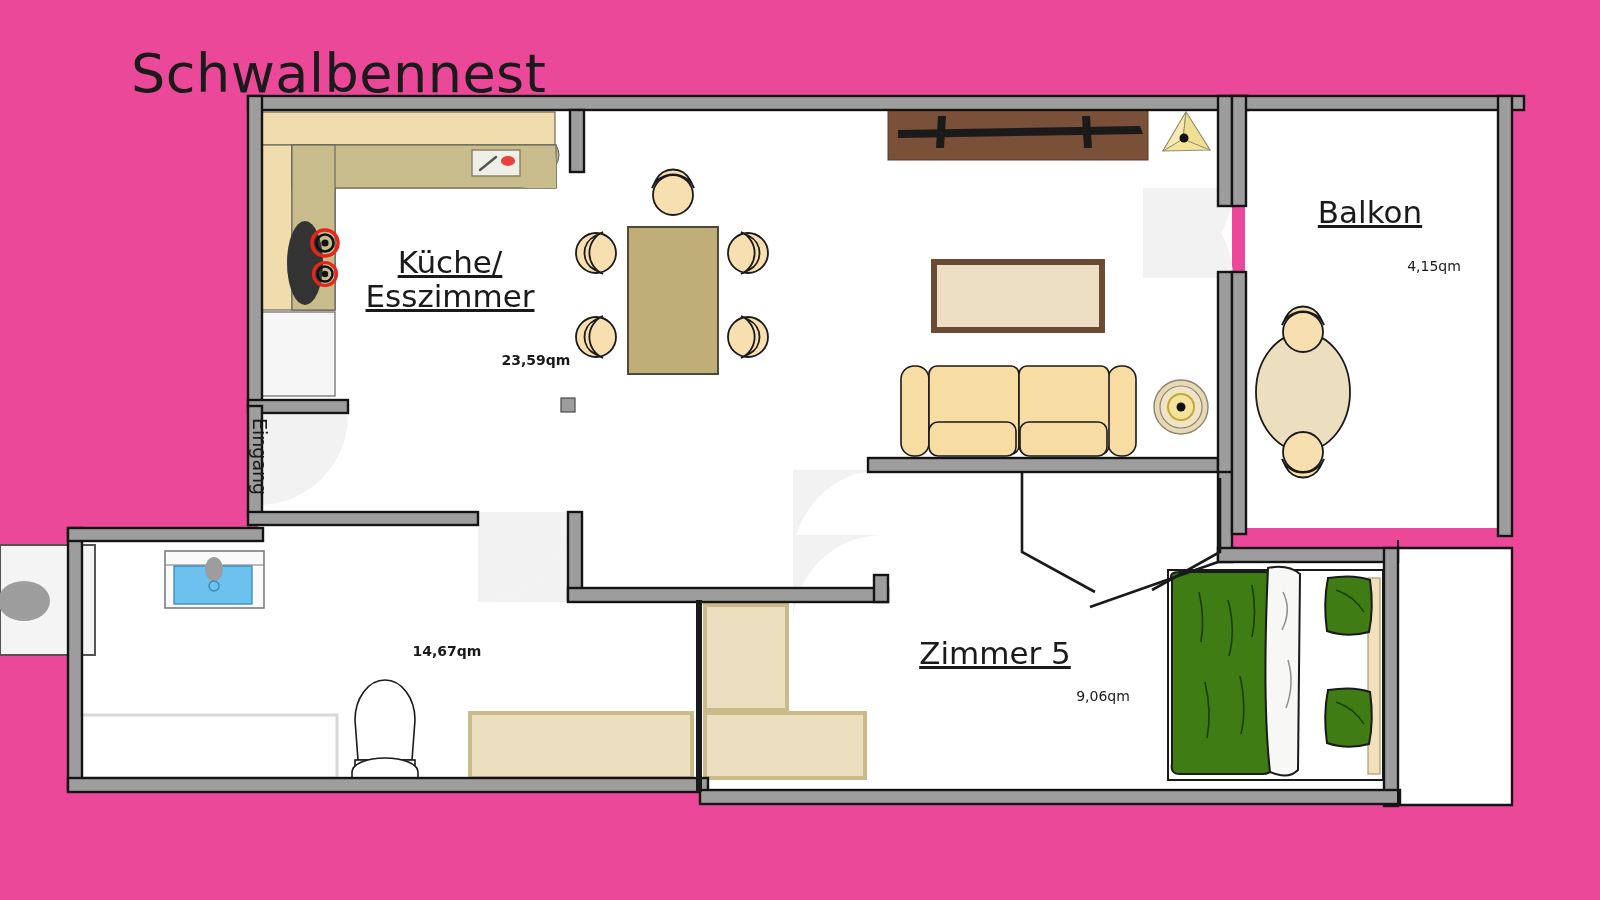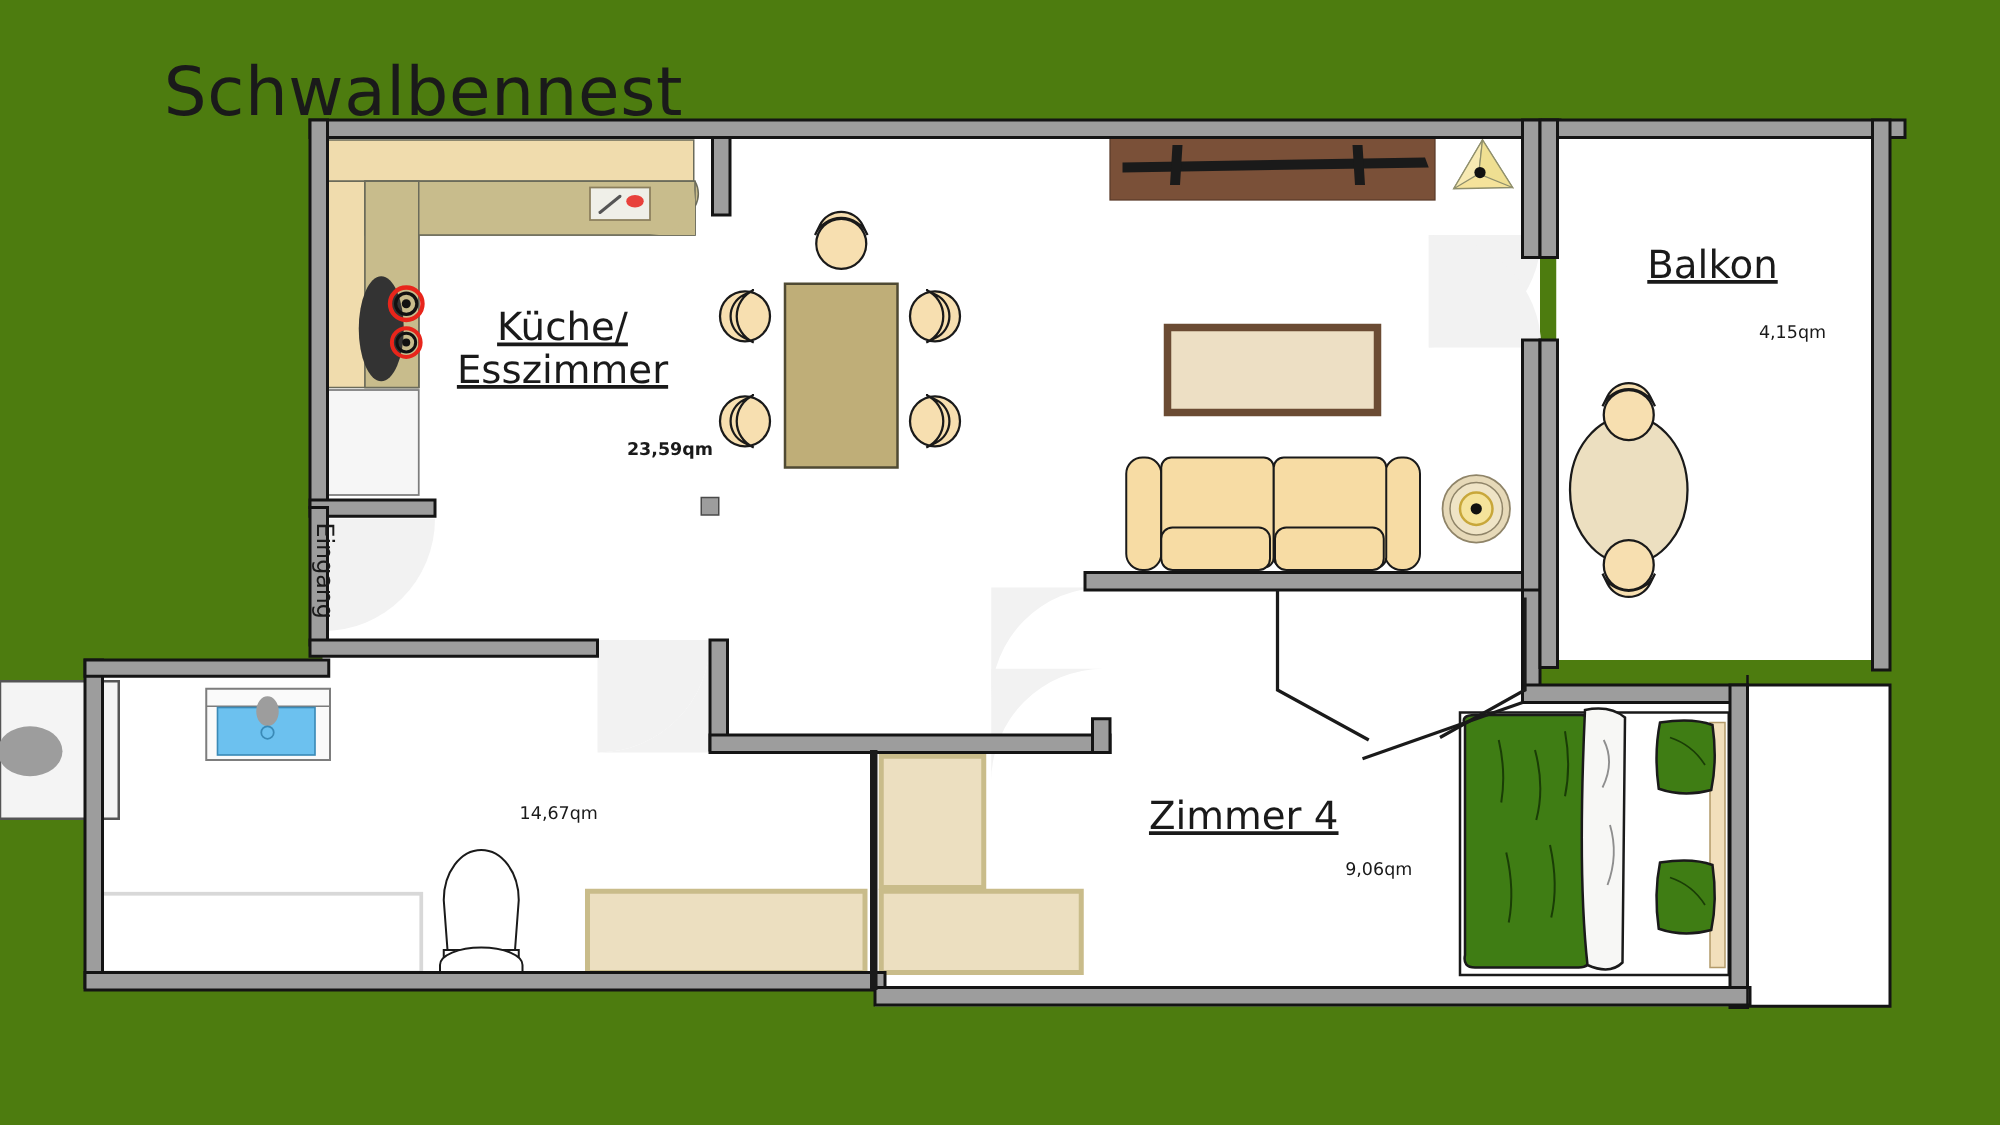--- a/index.html
+++ b/index.html
@@ -10,21 +10,21 @@
   body {
     width: 1600px;
     height: 900px;
     overflow: hidden;
     font-family: "DejaVu Sans", "Liberation Sans", sans-serif;
   }
   #stage {
     position: relative;
     width: 1600px;
     height: 900px;
-    background: #4d7c0f;
+    background: #ec4899;
   }
   #plan-svg {
     position: absolute;
     left: 0;
     top: 0;
     width: 1600px;
     height: 900px;
   }
   .txt {
     position: absolute;
@@ -43,21 +43,21 @@
     text-align: center;
     text-decoration: underline;
   }
   .room-area {
     font-size: 14px;
     text-align: center;
   }
   #room-kitchen-name  { left: 350px; top: 245px; width: 200px; }
   #room-kitchen-area  { left: 436px; top: 353px; width: 200px; font-weight: bold; }
   #room-bath-name     { left: 270px; top: 583px; width: 200px; }
-  #room-bath-area     { left: 347px; top: 644px; width: 200px; }
+  #room-bath-area     { left: 347px; top: 644px; width: 200px; font-weight: bold; }
   #room-zimmer1-name  { left: 895px; top: 636px; width: 200px; }
   #room-zimmer1-area  { left: 1003px; top: 689px; width: 200px; }
   #room-balkon-name   { left: 1270px; top: 195px; width: 200px; }
   #room-balkon-area   { left: 1334px; top: 259px; width: 200px; }
   #entrance-label {
     left: 249px;
     top: 418px;
     font-size: 19px;
     writing-mode: vertical-rl;
     text-orientation: mixed;
@@ -312,21 +312,21 @@
   </svg>
 
   <div class="txt" id="title-text">Schwalbennest</div>
 
   <div class="txt room-name" id="room-kitchen-name">Küche/
 Esszimmer</div>
   <div class="txt room-area" id="room-kitchen-area">23,59qm</div>
 
   <div class="txt room-area" id="room-bath-area">14,67qm</div>
 
-  <div class="txt room-name" id="room-zimmer1-name">Zimmer 4</div>
+  <div class="txt room-name" id="room-zimmer1-name">Zimmer 5</div>
   <div class="txt room-area" id="room-zimmer1-area">9,06qm</div>
 
   <div class="txt room-name" id="room-balkon-name">Balkon</div>
   <div class="txt room-area" id="room-balkon-area">4,15qm</div>
 
   <div class="txt" id="entrance-label">Eingang</div>
 
 </div>
 
 </body></html>

